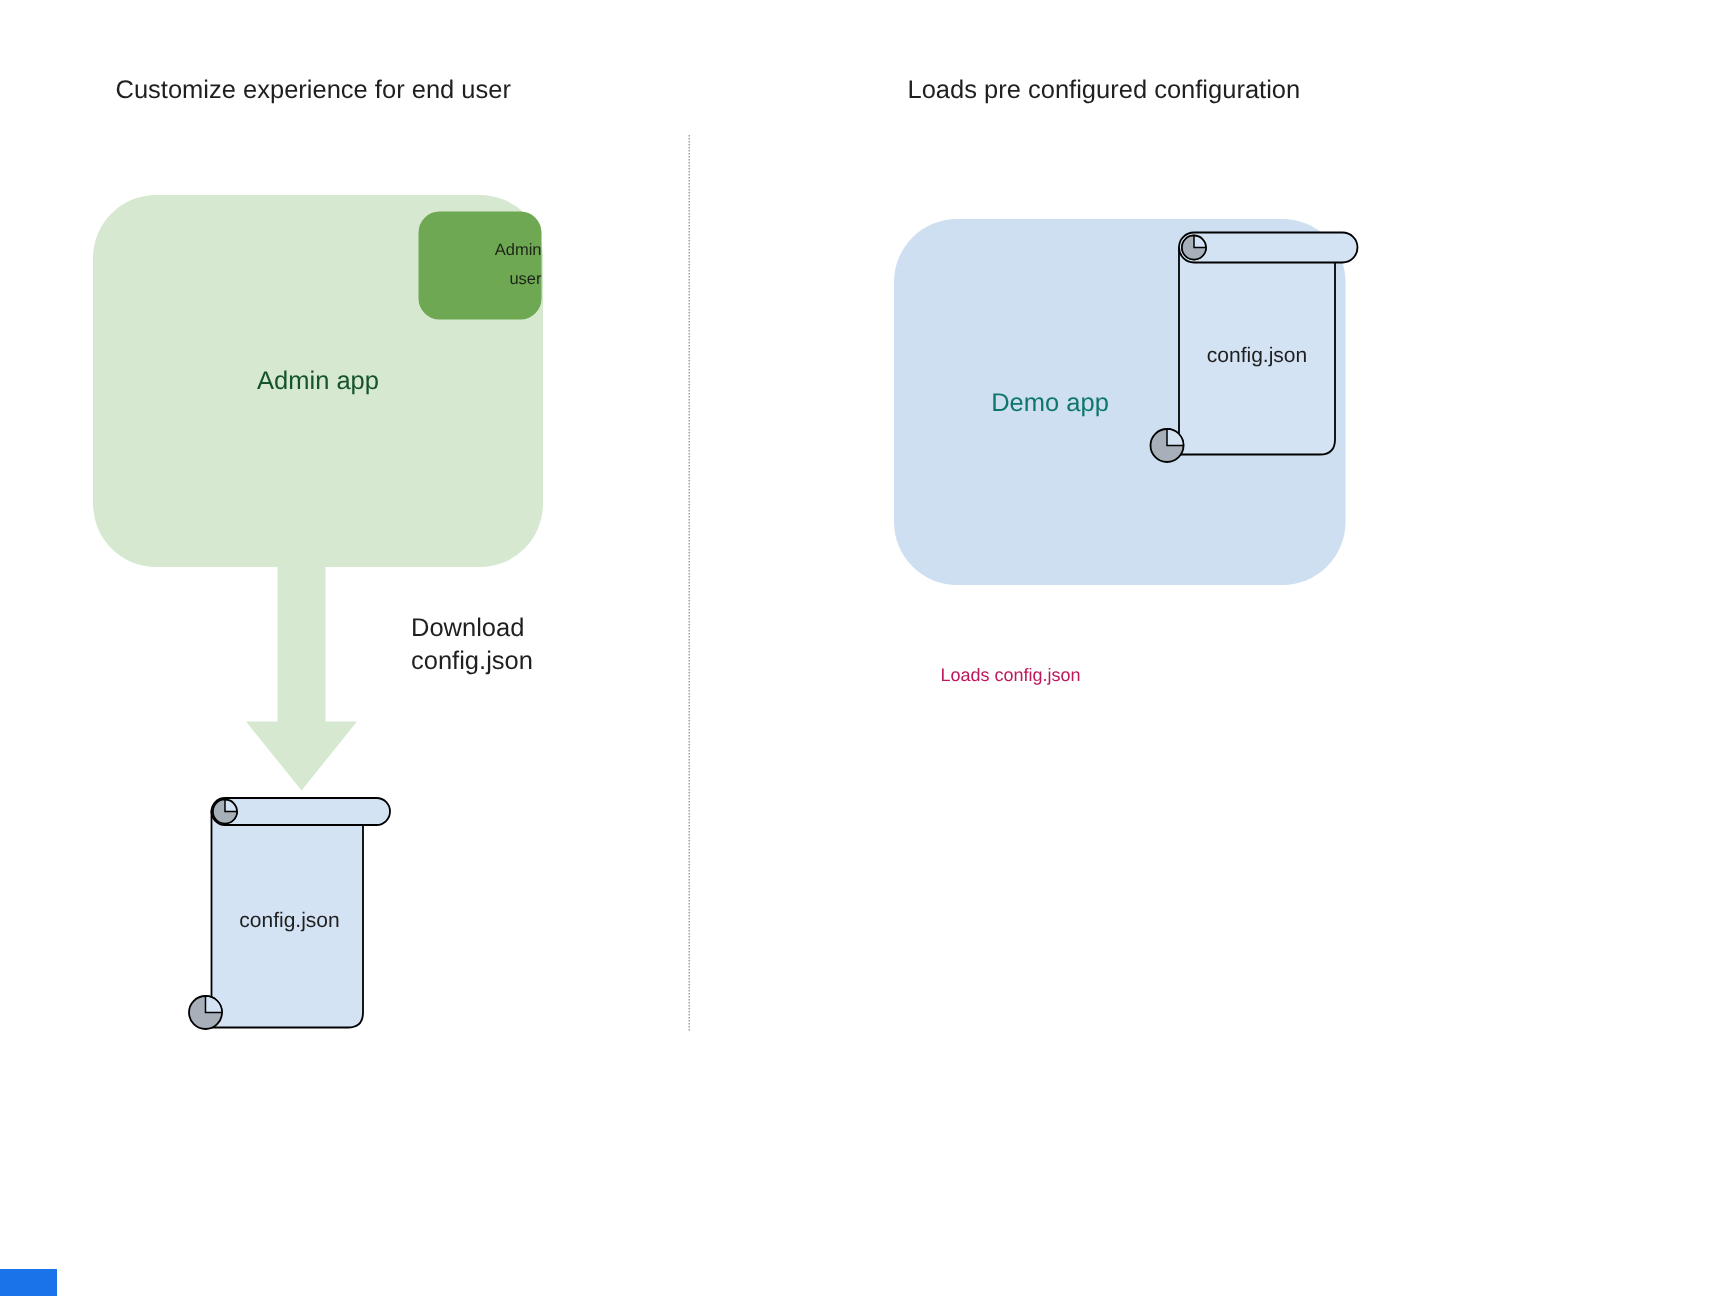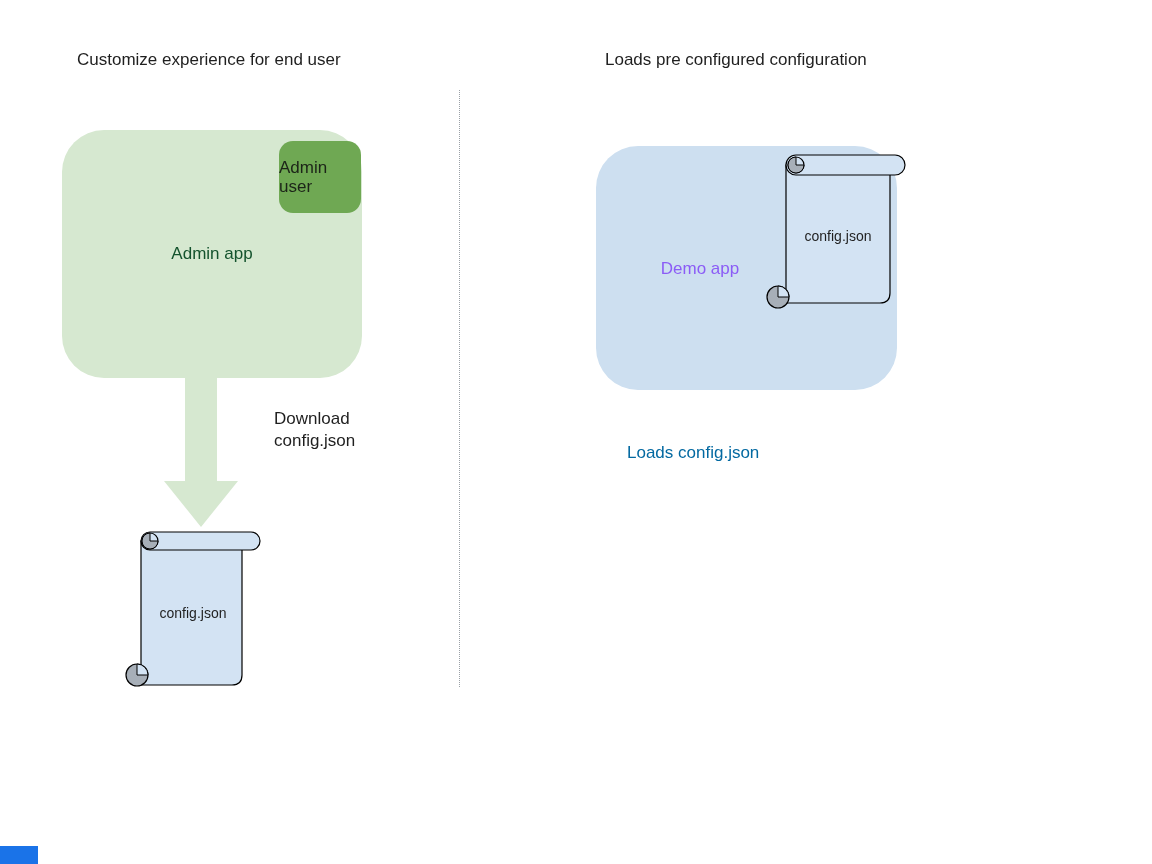--- a/index.html
+++ b/index.html
@@ -41,22 +41,22 @@
     display: flex; align-items: center; justify-content: center;
   }
   .app-label { font-size: 17px; color: #14532d; }
 
   .admin-panel-box {
     position: absolute;
     left: 217px; top: 11px;
     width: 82px; height: 72px;
     background: #6fa853;
     border-radius: 14px;
-    display: flex; flex-direction: column; align-items: flex-start; justify-content: center;
-    font-size: 17px; line-height: 19px; color: #1c2418;
+    display: flex; flex-direction: column; align-items: flex-end; justify-content: center;
+    font-size: 11px; line-height: 19px; color: #1c2418;
     text-align: center;
   }
 
   .arrow-svg { position: absolute; left: 164px; top: 377px; }
 
   .download-caption {
     position: absolute;
     left: 250px; top: 408px;
     font-size: 17px; line-height: 22px;
     color: #1f1f1f;
@@ -82,27 +82,27 @@
     left: 596px; top: 146px;
     width: 301px; height: 244px;
     background: #cddff0;
     border-radius: 42px;
   }
   .demo-app-label {
     position: absolute;
     left: 650px; top: 259px;
     width: 100px;
     text-align: center;
-    font-size: 17px; color: #8b5cf6;
+    font-size: 17px; color: #0f766e;
   }
 
   .loads-caption {
     position: absolute;
     left: 627px; top: 443px;
-    font-size: 17px; color: #0369a1;
+    font-size: 12px; color: #be185d;
     white-space: nowrap;
   }
 
   .corner-chip {
     position: absolute;
     left: 0; top: 846px;
     width: 38px; height: 18px;
     background: #1a73e8;
   }
 </style>

